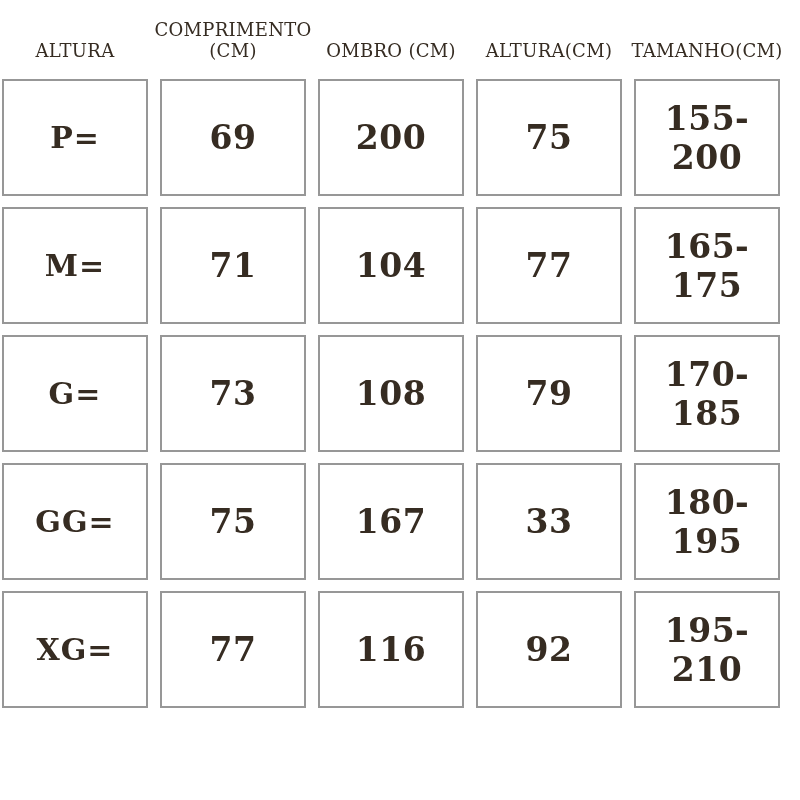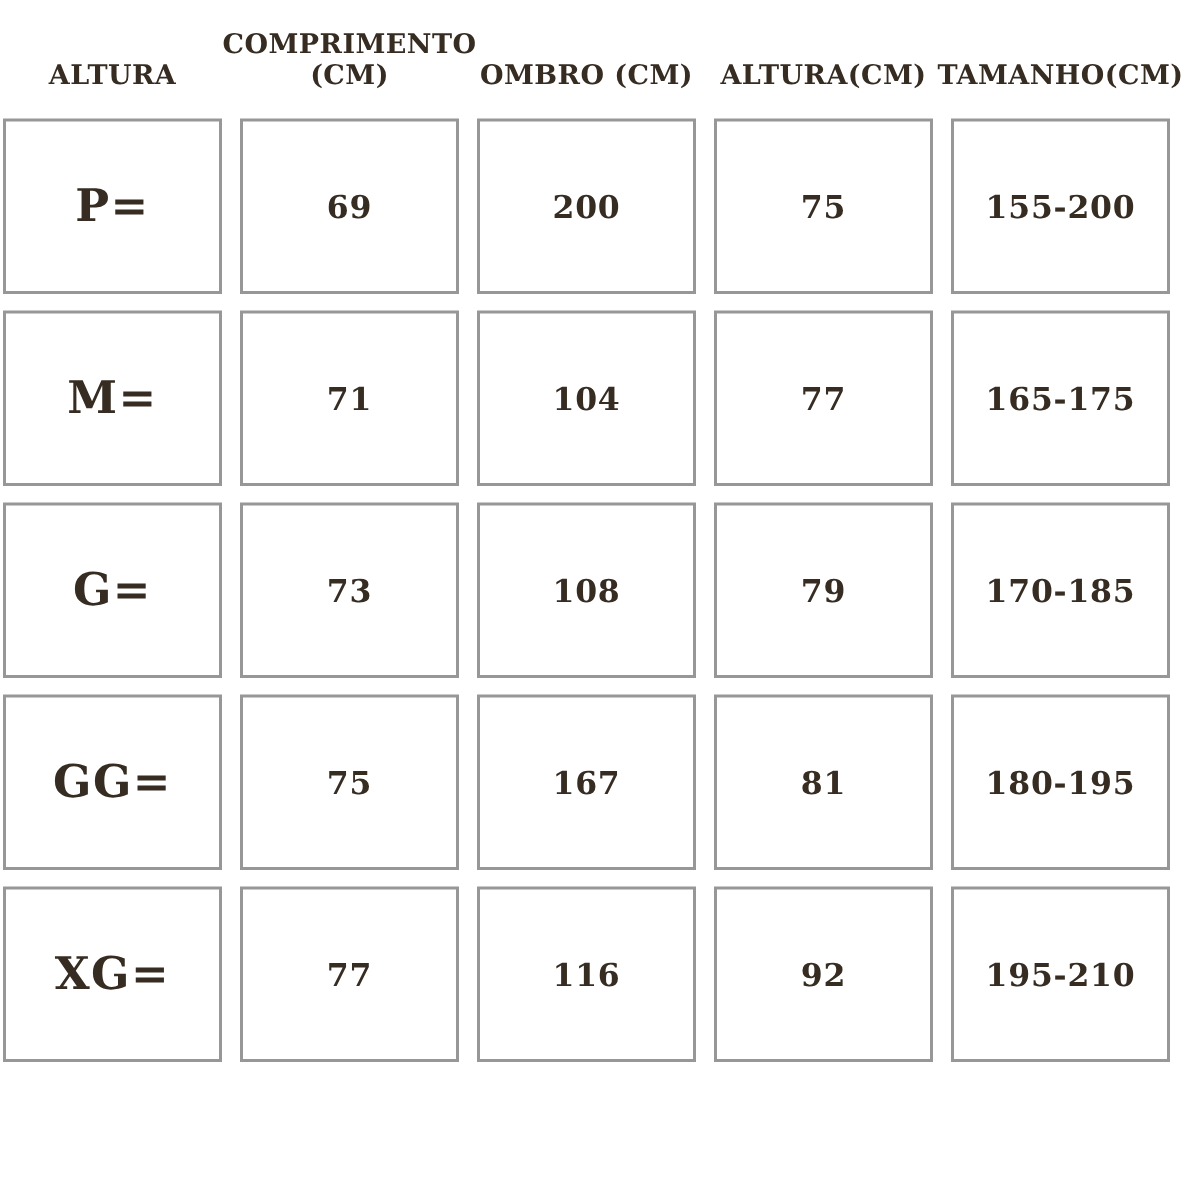--- a/index.html
+++ b/index.html
@@ -27,34 +27,34 @@
     width: 780px;
   }
   .row { display: contents; }
   .header-cell {
     height: 66px;
     display: flex;
     align-items: flex-end;
     justify-content: center;
     text-align: center;
     font-size: 18px;
-    font-weight: bold;
+    font-weight: normal;
     line-height: 1.18;
     padding-bottom: 7px;
     letter-spacing: 0.3px;
   }
   .cell {
     height: 117px;
     border: 2px solid var(--border);
     background: var(--background);
     display: flex;
     align-items: center;
     justify-content: center;
     text-align: center;
-    font-size: 21px;
+    font-size: 33px;
     font-weight: bold;
     letter-spacing: 0.5px;
   }
   .cell.size-label {
     font-size: 30px;
     letter-spacing: 1px;
   }
 </style>
 </head>
 <body>
@@ -90,21 +90,21 @@
     <div class="cell">73</div>
     <div class="cell">108</div>
     <div class="cell">79</div>
     <div class="cell">170-185</div>
   </div>
 
   <div class="row">
     <div class="cell size-label">GG=</div>
     <div class="cell">75</div>
     <div class="cell">167</div>
-    <div class="cell">81</div>
+    <div class="cell">33</div>
     <div class="cell">180-195</div>
   </div>
 
   <div class="row">
     <div class="cell size-label">XG=</div>
     <div class="cell">77</div>
     <div class="cell">116</div>
     <div class="cell">92</div>
     <div class="cell">195-210</div>
   </div>

